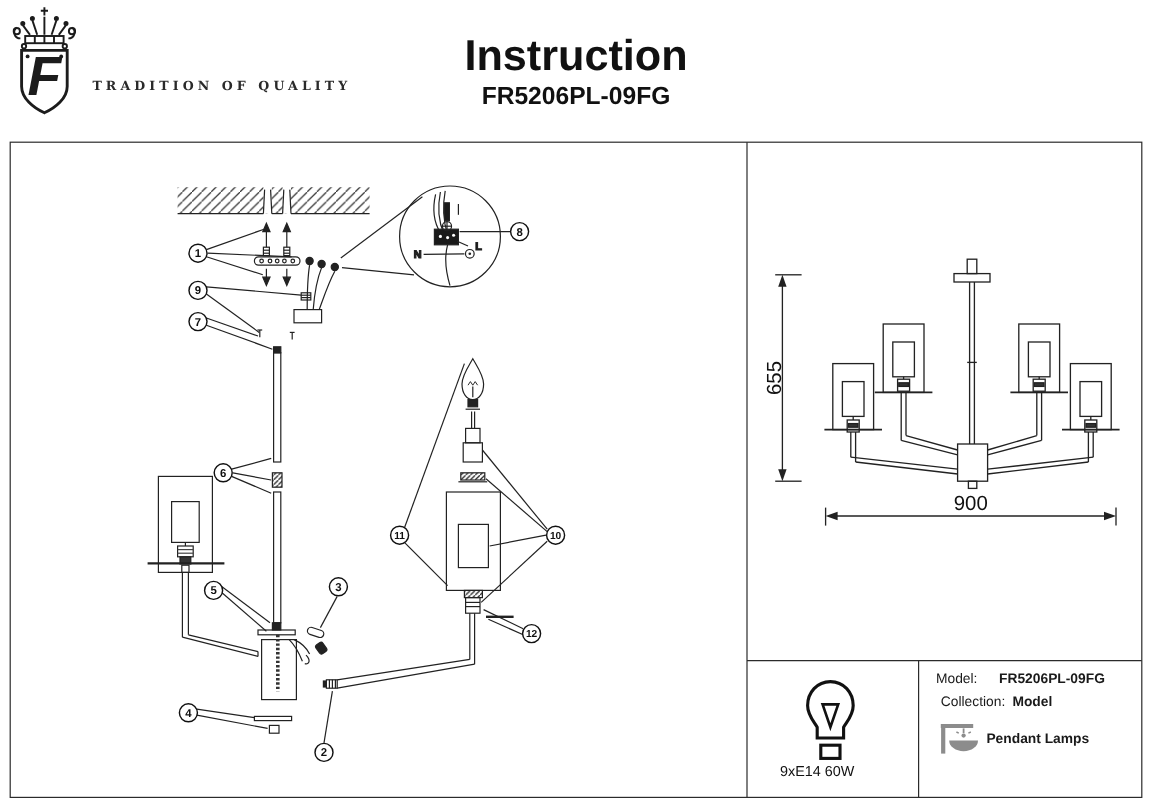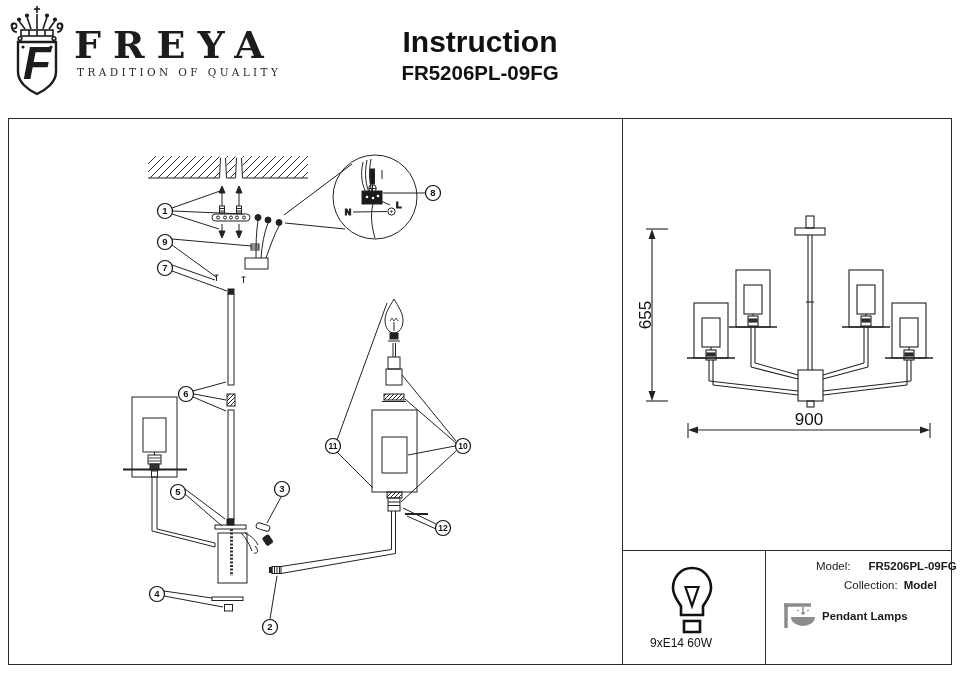--- a/index.html
+++ b/index.html
@@ -2,27 +2,27 @@
 <html><head>
 <meta charset="utf-8">
 <style>
   html,body{margin:0;padding:0;background:#fff;}
   #page{position:relative;width:960px;height:673px;background:#ffffff;overflow:hidden;
         font-family:"Liberation Sans",sans-serif;color:#1a1a1a;}
   .abs{position:absolute;}
   .brand-name{left:74px;top:22px;font-family:"DejaVu Serif","Liberation Serif",serif;
               font-size:38px;font-weight:600;letter-spacing:12px;color:#1c1c1c;white-space:nowrap;}
   .brand-tagline{left:77px;top:66px;font-family:"DejaVu Serif","Liberation Serif",serif;
-              font-size:10.5px;font-weight:400;letter-spacing:3.4px;color:#2a2a2a;white-space:nowrap;}
+              font-size:10.5px;font-weight:700;letter-spacing:3.4px;color:#2a2a2a;white-space:nowrap;}
   .title-wrap{left:330px;top:0;width:300px;text-align:center;}
-  .doc-title{margin-top:25px;font-size:30px;font-weight:700;color:#111;}
+  .doc-title{margin-top:25px;font-size:36px;font-weight:700;color:#111;}
   .doc-model{margin-top:2px;font-size:20.5px;font-weight:600;color:#111;}
   .spec-label{font-size:11.5px;color:#1a1a1a;}
   .spec-value{font-size:11.5px;font-weight:700;color:#1a1a1a;}
-  .spec-row{display:flex;gap:6px;align-items:flex-start;margin-left:36px;}
+  .spec-row{display:flex;gap:6px;align-items:flex-start;}
   .bulb-caption{left:650px;top:636px;width:86px;text-align:left;font-size:12px;color:#111;}
   .pendant-caption{left:822px;top:610px;font-size:11.5px;font-weight:600;color:#1a1a1a;}
   svg text{font-family:"Liberation Sans",sans-serif;}
 </style>
 </head>
 <body>
 
 <div id="page">
 
   <svg class="abs" style="left:6px;top:2px" width="62" height="96" viewBox="0 0 62 96">
@@ -47,21 +47,20 @@
         <line x1="31" y1="28" x2="31" y2="34"></line>
         <line x1="39" y1="28" x2="39" y2="34"></line>
       <circle cx="14" cy="36.5" r="1.8"></circle>
         <circle cx="48" cy="36.5" r="1.8"></circle>
     </g>
     <path d="M12,40 H50 V70 C50,80 40,88 31,92 C22,88 12,80 12,70 Z" fill="none" stroke="#1c1c1c" stroke-width="2.4"></path>
     <circle cx="17" cy="45" r="1.6" fill="#1c1c1c"></circle>
       <circle cx="45" cy="45" r="1.6" fill="#1c1c1c"></circle>
     <text x="31" y="77" text-anchor="middle" font-family="DejaVu Serif, Liberation Serif, serif" font-size="46" font-style="italic" font-weight="700" fill="#1c1c1c">F</text>
   </svg>
-  <div class="abs brand-name">FREYA</div>
   <div class="abs brand-tagline">TRADITION OF QUALITY</div>
   <div class="abs title-wrap">
     <div class="doc-title">Instruction</div>
     <div class="doc-model">FR5206PL-09FG</div>
   </div>
 
   <svg class="abs" style="left:0;top:0" width="960" height="673" viewBox="0 0 960 673">
     <defs>
       <pattern id="hatch" width="8" height="8" patternUnits="userSpaceOnUse">
         <line x1="0" y1="8" x2="8" y2="0" stroke="#333" stroke-width="1"></line>
@@ -397,19 +396,19 @@
         <line x1="809" y1="610" x2="807" y2="611" stroke-width="1.2"></line>
       <path d="M791,617 a12,9 0 0 0 24,0 z" fill="#8c8c8c" stroke="none"></path>
     </g>
   </svg>
 
   <div class="abs bulb-caption">9xE14 60W</div>
   <div class="abs spec-row" style="left:780px;top:560px">
     <span class="spec-label">Model:</span>
     <span class="spec-value" style="margin-left:12px">FR5206PL-09FG</span>
   </div>
-  <div class="abs spec-row" style="left:808px;top:579px">
+  <div class="abs spec-row" style="left:784px;top:579px">
     <span class="spec-label">Collection:</span>
     <span class="spec-value">Model</span>
   </div>
   <div class="abs pendant-caption">Pendant Lamps</div>
 
 </div>
 
 </body></html>

